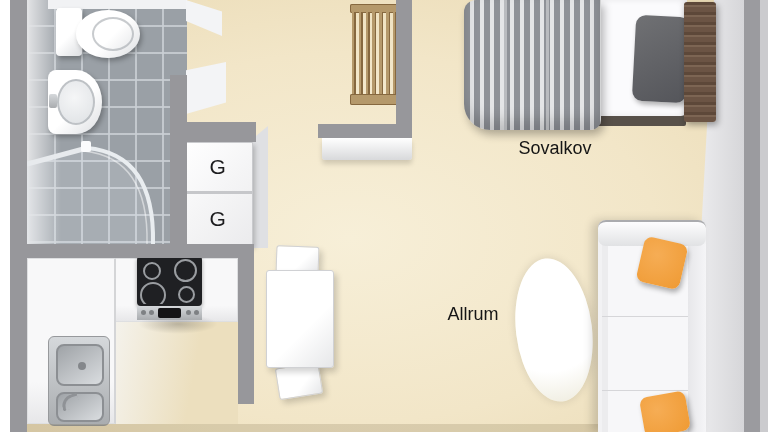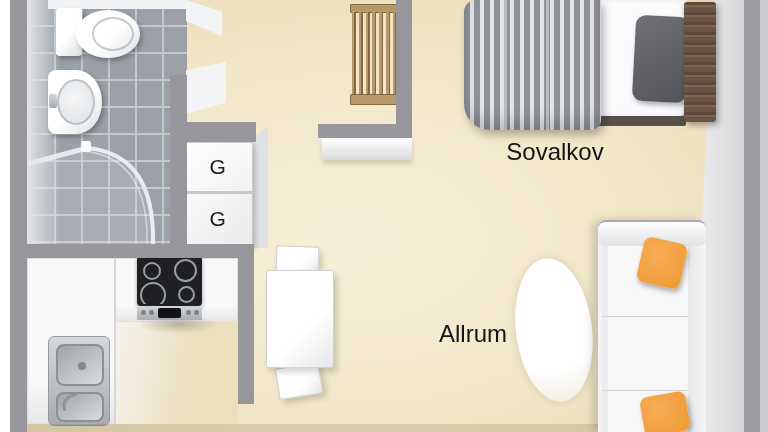--- a/index.html
+++ b/index.html
@@ -55,21 +55,21 @@
        box-shadow:0 0 10px rgba(0,0,0,.12);transform:rotate(-7deg);}
   .sofa-body{background:#f2f2f4;border-radius:8px 8px 0 0;box-shadow:-6px 0 10px rgba(0,0,0,.16);}
   .sofa-arm{background:linear-gradient(180deg,#fdfdfe,#e1e2e4);border-radius:8px;border-top:2px solid #aaabae;}
   .sofa-seat{background:linear-gradient(90deg,#ececee 0 6px,#f7f7f9 6px);}
   .sofa-back{background:linear-gradient(90deg,#e7e7ea,#f5f5f7);}
   .seam{background:#d6d6d9;}
   .cushion{background:radial-gradient(circle at 35% 35%,#f6ad55,var(--orange));border-radius:8px;
            box-shadow:2px 3px 5px rgba(0,0,0,.3);}
   .furn-white{background:linear-gradient(135deg,#ffffff 60%,#e6e7e9);border:1px solid #d0d1d4;
               border-radius:3px;box-shadow:3px 4px 6px rgba(0,0,0,.18);}
-  .room-label{font-size:24px;color:#151515;text-align:center;white-space:nowrap;}
+  .room-label{font-size:18px;color:#151515;text-align:center;white-space:nowrap;}
   .shadow-soft{background:radial-gradient(ellipse,rgba(0,0,0,.22),rgba(0,0,0,0) 70%);}
 </style>
 </head>
 <body>
 
 <div class="canvas">
 
   <div class="a floor" style="left:27px;top:0;width:717px;height:432px;"></div>
   <div class="a wall-face-right" style="left:690px;top:0;width:54px;height:432px;"></div>
 
@@ -154,21 +154,21 @@
   <div class="a pillow" style="left:634px;top:16px;width:54px;height:86px;transform:rotate(3deg);"></div>
   <div class="a headboard" style="left:684px;top:2px;width:32px;height:120px;"></div>
 
   <div class="a rug" style="left:516px;top:258px;width:76px;height:144px;"></div>
 
   <div class="a furn-white" style="left:276px;top:246px;width:43px;height:27px;transform:rotate(2deg);"></div>
   <div class="a furn-white" style="left:277px;top:365px;width:44px;height:32px;transform:rotate(-9deg);"></div>
   <div class="a furn-white" style="left:266px;top:270px;width:68px;height:98px;"></div>
 
   <div class="a room-label" style="left:495px;top:138px;width:120px;">Sovalkov</div>
-  <div class="a room-label" style="left:423px;top:320px;width:100px;">Allrum</div>
+  <div class="a room-label" style="left:423px;top:304px;width:100px;">Allrum</div>
 
   <div class="a bottom-edge" style="left:27px;top:424px;width:675px;height:8px;"></div>
 
   <div class="a" style="left:596px;top:220px;width:110px;height:212px;z-index:50;">
     <div class="a sofa-body" style="left:2px;top:0;width:108px;height:212px;"></div>
     <div class="a sofa-seat" style="left:6px;top:24px;width:86px;height:188px;"></div>
     <div class="a sofa-back" style="left:92px;top:24px;width:18px;height:188px;"></div>
     <div class="a seam" style="left:6px;top:96px;width:86px;height:1px;"></div>
     <div class="a seam" style="left:6px;top:170px;width:86px;height:1px;"></div>
     <div class="a sofa-arm" style="left:2px;top:0;width:108px;height:26px;"></div>

